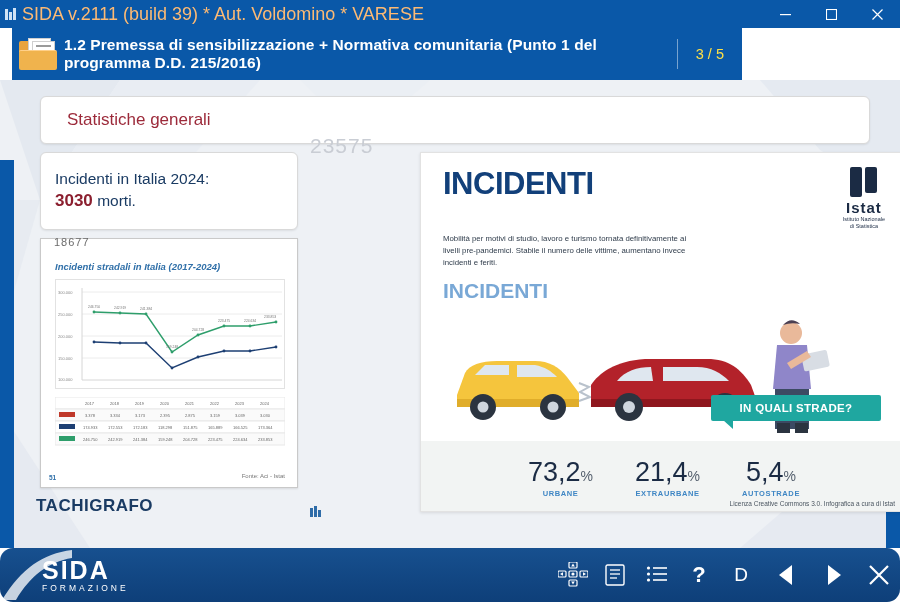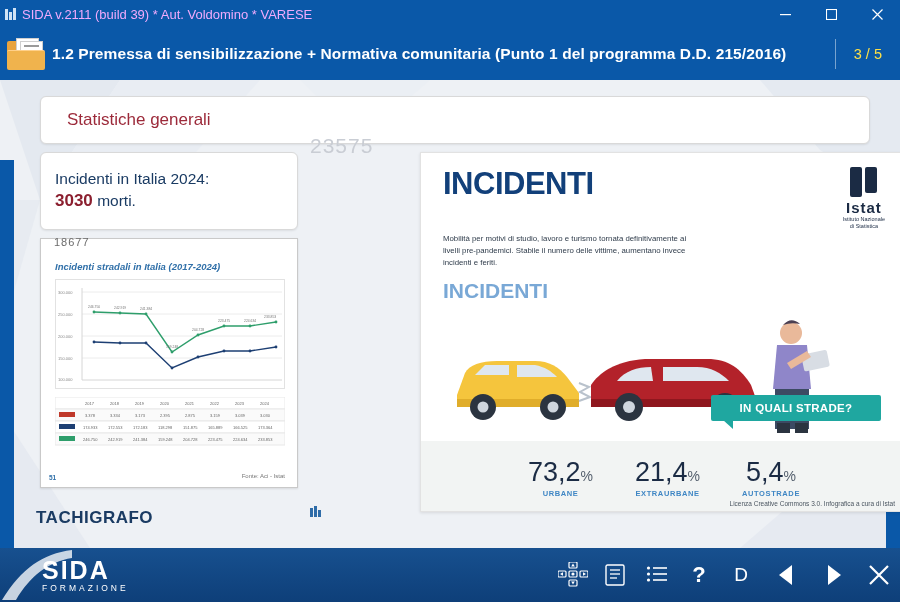--- a/index.html
+++ b/index.html
@@ -21,33 +21,33 @@
     background: #0a58a8;
     display: flex; align-items: center;
     color: #ffffff;
   }
   .titlebar .tb-icon {
     width: 22px; height: 28px;
     display: flex; align-items: center; justify-content: center;
     font-size: 11px; color: #d7e6f6;
   }
   .titlebar .tb-title {
-    font-size: 13px; color: #f0abfc; white-space: nowrap;
+    font-size: 18px; color: #fdba74; white-space: nowrap;
   }
   .titlebar .tb-spacer { flex: 1; }
   .win-btn {
     width: 46px; height: 28px;
     display: flex; align-items: center; justify-content: center;
     color: #ffffff;
   }
   .win-btn svg { display:block; }
 
   
   .header {
-    position: absolute; left: 0; top: 28px; width: 900px; height: 52px;
+    position: absolute; left: 12px; top: 28px; width: 730px; height: 52px;
     background: #0a58a8;
     display: flex; align-items: center;
   }
   .header-icon {
     width: 52px; height: 52px;
     display: flex; align-items: center; justify-content: center;
   }
   .folder {
     position: relative; width: 38px; height: 32px;
   }
@@ -139,21 +139,21 @@
     position: absolute; left: 14px; top: 158px; width: 230px; height: 60px;
   }
   .chart-card .c-src {
     position: absolute; right: 12px; bottom: 8px; font-size: 6px; color: #777;
   }
   .chart-card .c-page {
     position: absolute; left: 8px; bottom: 6px; font-size: 6.5px; color: #2f6fa8; font-weight:bold;
   }
 
   .tachi {
-    position: absolute; left: 22px; bottom: 12px;
+    position: absolute; left: 22px; bottom: 24px;
     font-size: 17px; font-weight: bold; color: #1a3b63; letter-spacing: 0.5px;
   }
 
   .ghost-num {
     position: absolute; font-family: "Liberation Sans", sans-serif;
     color: #c9cdd4; font-size: 21px; letter-spacing: 1px;
   }
   .ghost-a { left: 296px; top: 46px; }
   .ghost-b { left: 40px; top: 148px; font-size: 11px; color:#6b6b6b;}
 
@@ -230,21 +230,21 @@
   .sida-small {
     position: absolute; left: 296px; bottom: 24px;
     width: 14px; height: 12px;
   }
 
   
   .bottombar {
     position: absolute; left: 0; top: 548px; width: 900px; height: 54px;
     background: #134a8c;
     background: linear-gradient(180deg,#17508f 0%, #0e3f79 100%);
-    display: flex; align-items: flex-end;
+    display: flex; align-items: flex-end; border-radius: 13px;
   }
   .brand {
     position: relative; margin-left: 8px; width: 170px; height: 54px;
     display: flex; align-items: center; color: #ffffff;
   }
   .brand .swoosh {
     position: absolute; left: -6px; top: 0; width: 180px; height: 54px;
     opacity: 0.9;
   }
   .brand .bt { position: relative; padding-left: 34px; }

